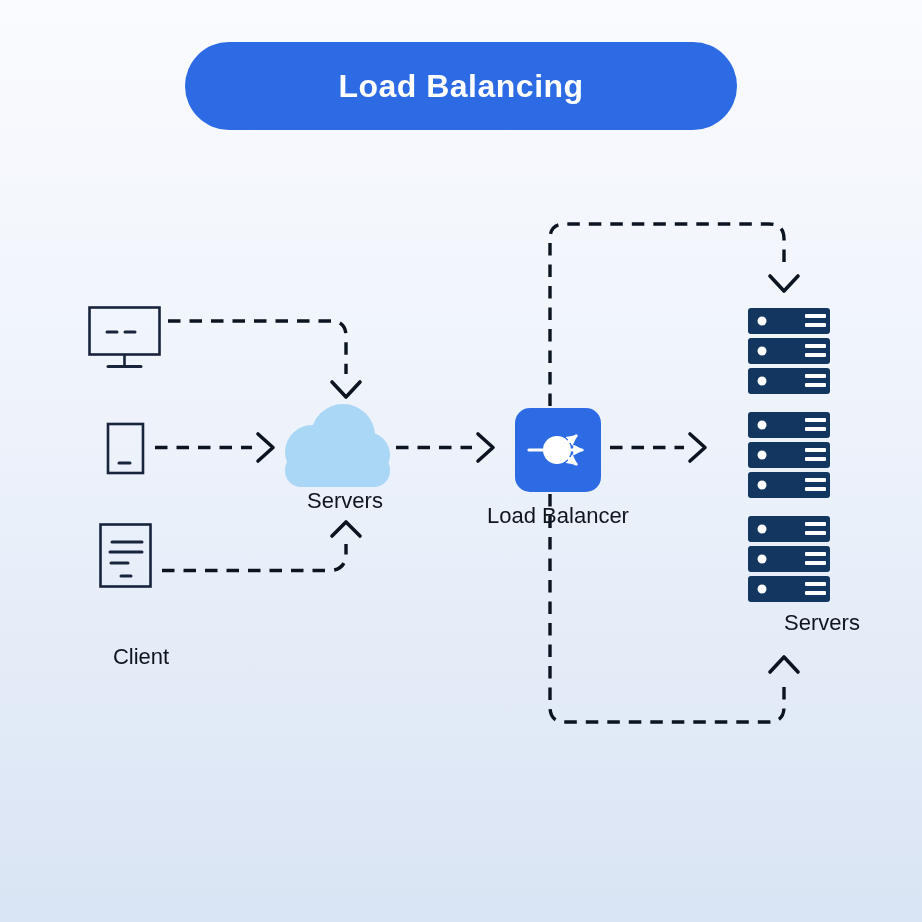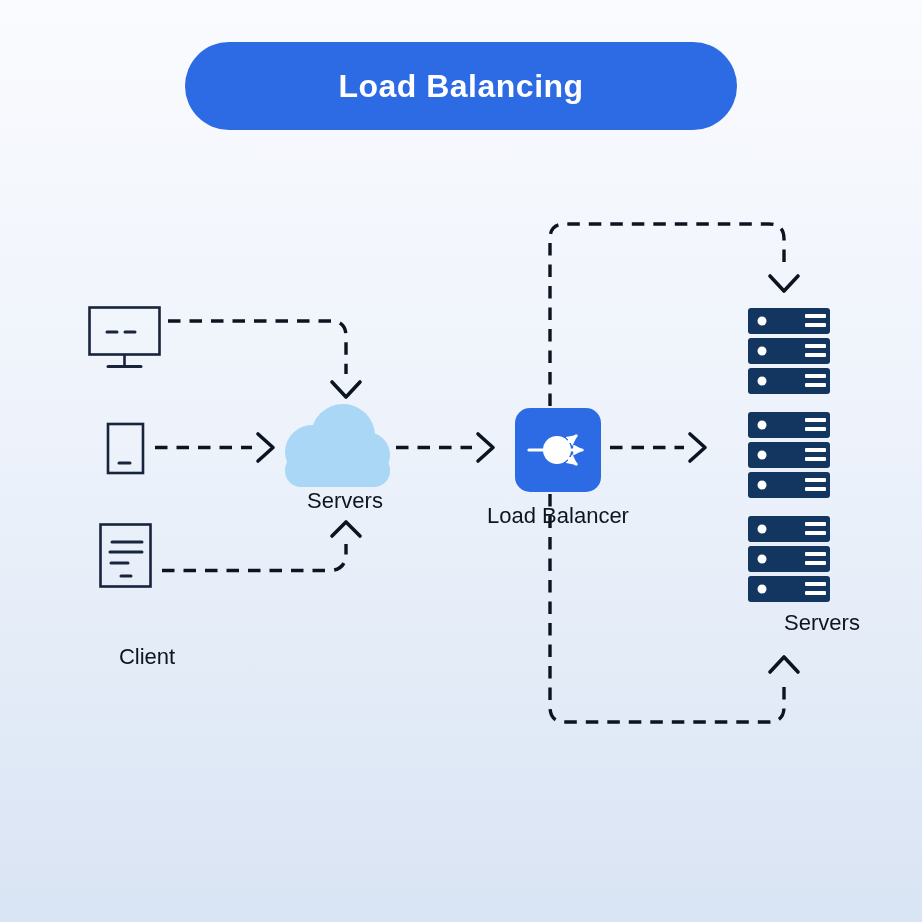--- a/index.html
+++ b/index.html
@@ -220,16 +220,16 @@
         <rect class="server-fill" x="748" y="576" width="82" height="26" rx="3"></rect>
         <circle class="srv-dot" cx="762" cy="589" r="4.5"></circle>
         <rect class="srv-line" x="805" y="582" width="21" height="4" rx="1"></rect>
         <rect class="srv-line" x="805" y="591" width="21" height="4" rx="1"></rect>
       </g>
     </g>
   </svg>
 
   <div class="label" style="left:345px; top:488px">Servers</div>
   <div class="label" style="left:558px; top:503px">Load Balancer</div>
-  <div class="label" style="left:147px; top:644px">Client</div>
+  <div class="label" style="left:141px; top:644px">Client</div>
   <div class="label" style="left:822px; top:610px">Servers</div>
 
 </div>
 
 </body></html>

